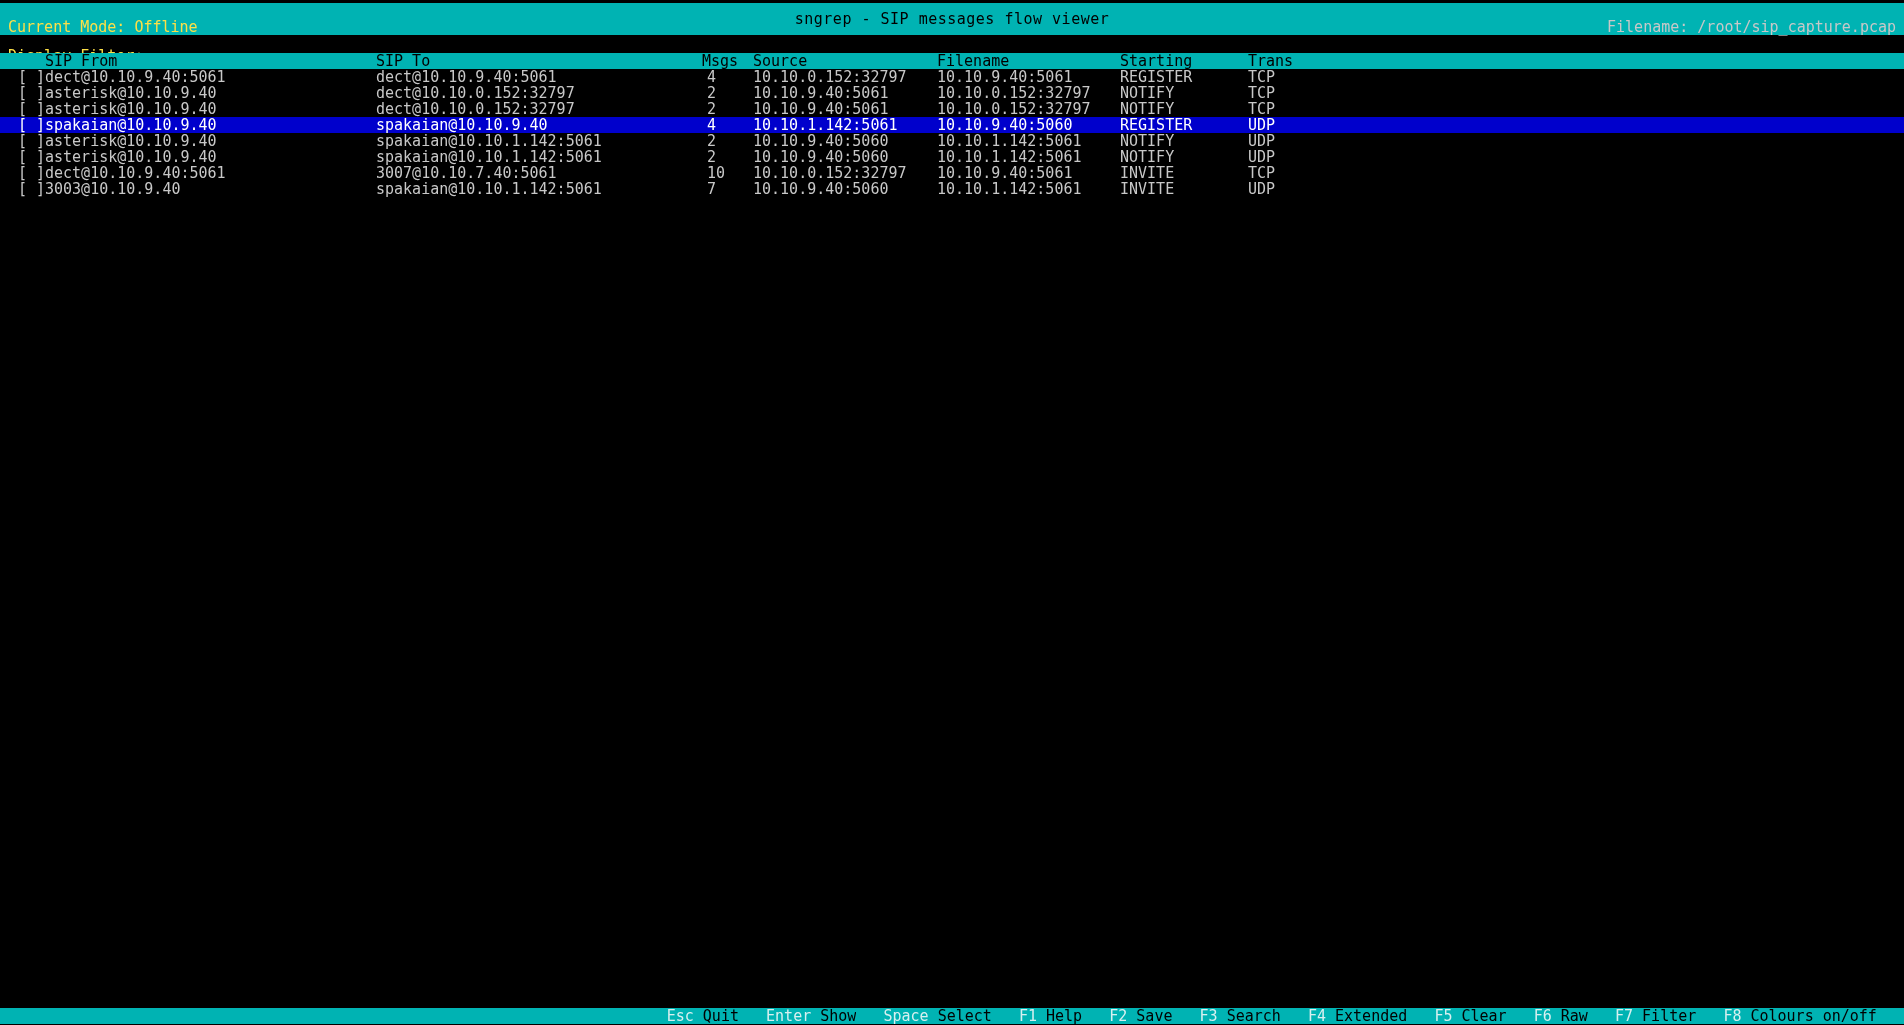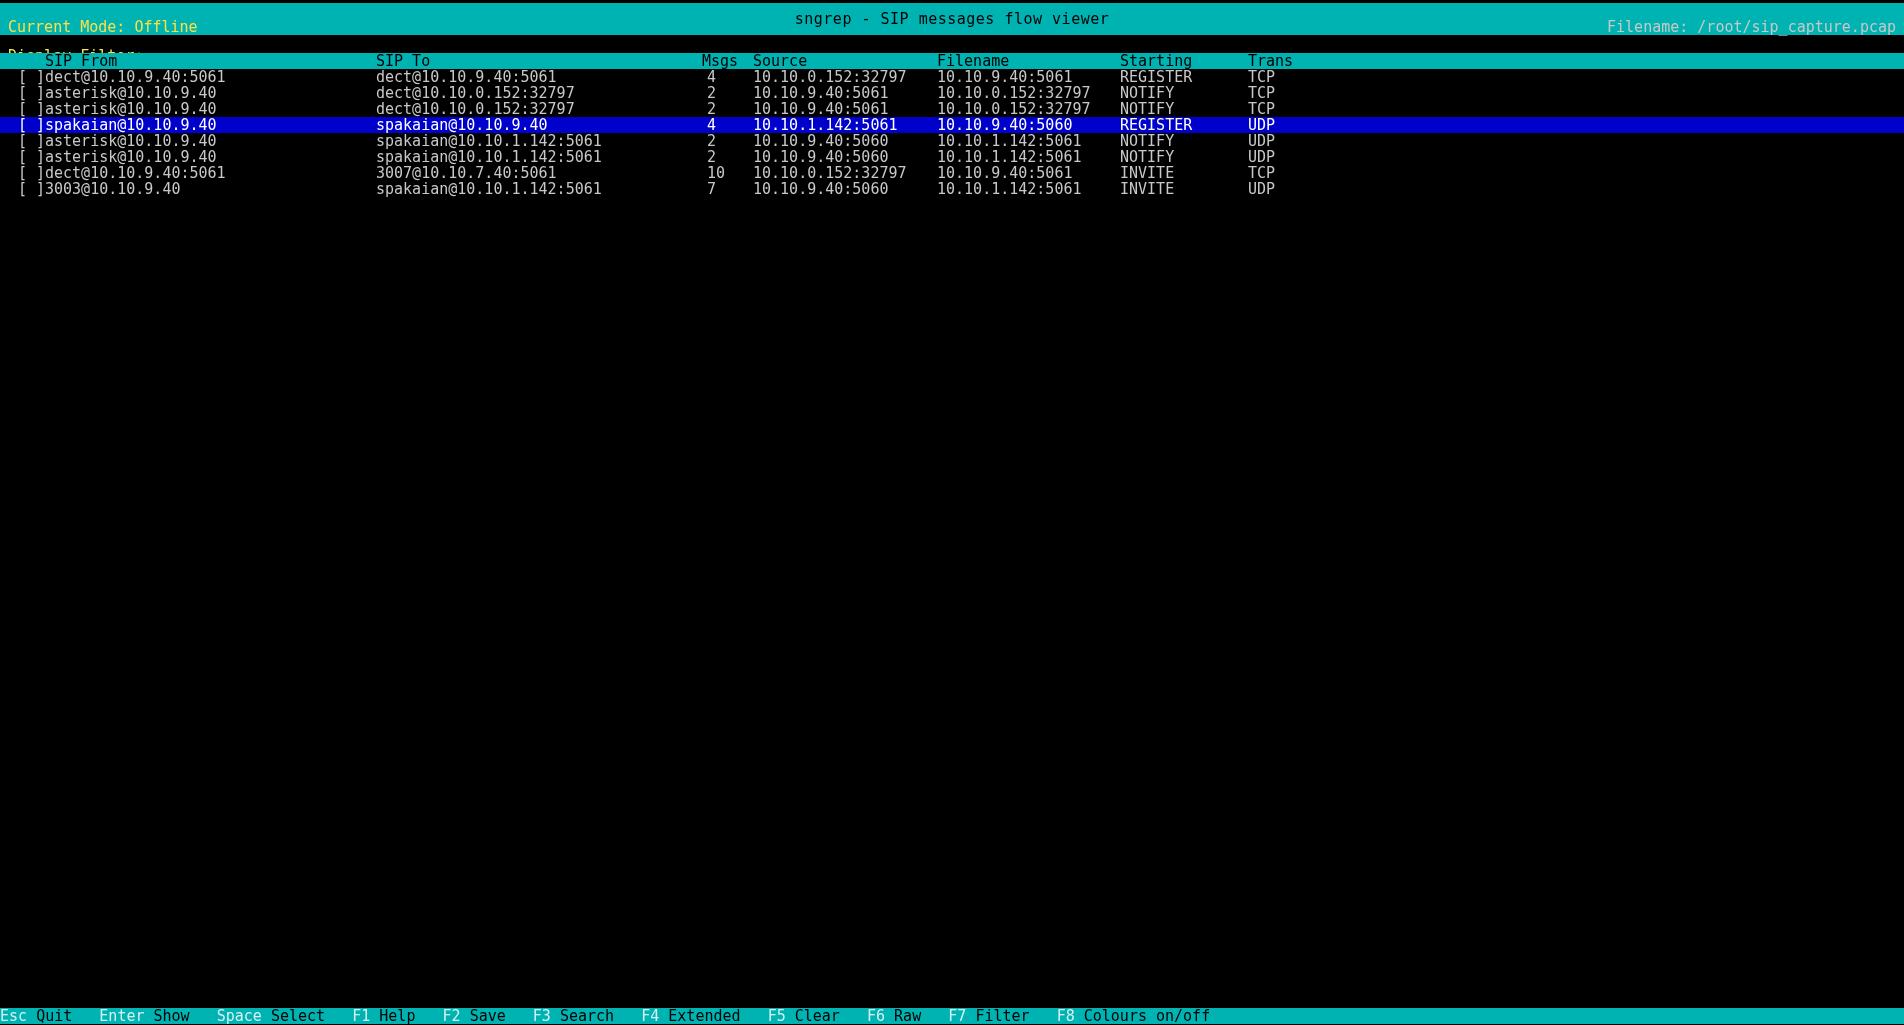--- a/index.html
+++ b/index.html
@@ -122,20 +122,21 @@
   .keybar {
     position: absolute;
     left: 0;
     bottom: 1px;
     width: 1904px;
     height: 16px;
     background: #00b3b3;
     display: flex;
     align-items: center;
     white-space: pre;
+    justify-content: flex-end;
   }
   .keyitem {
     display: flex;
     align-items: center;
     white-space: pre;
   }
   .keyitem .kname {
     color: #d8f0f0;
     background: #00b3b3;
   }

